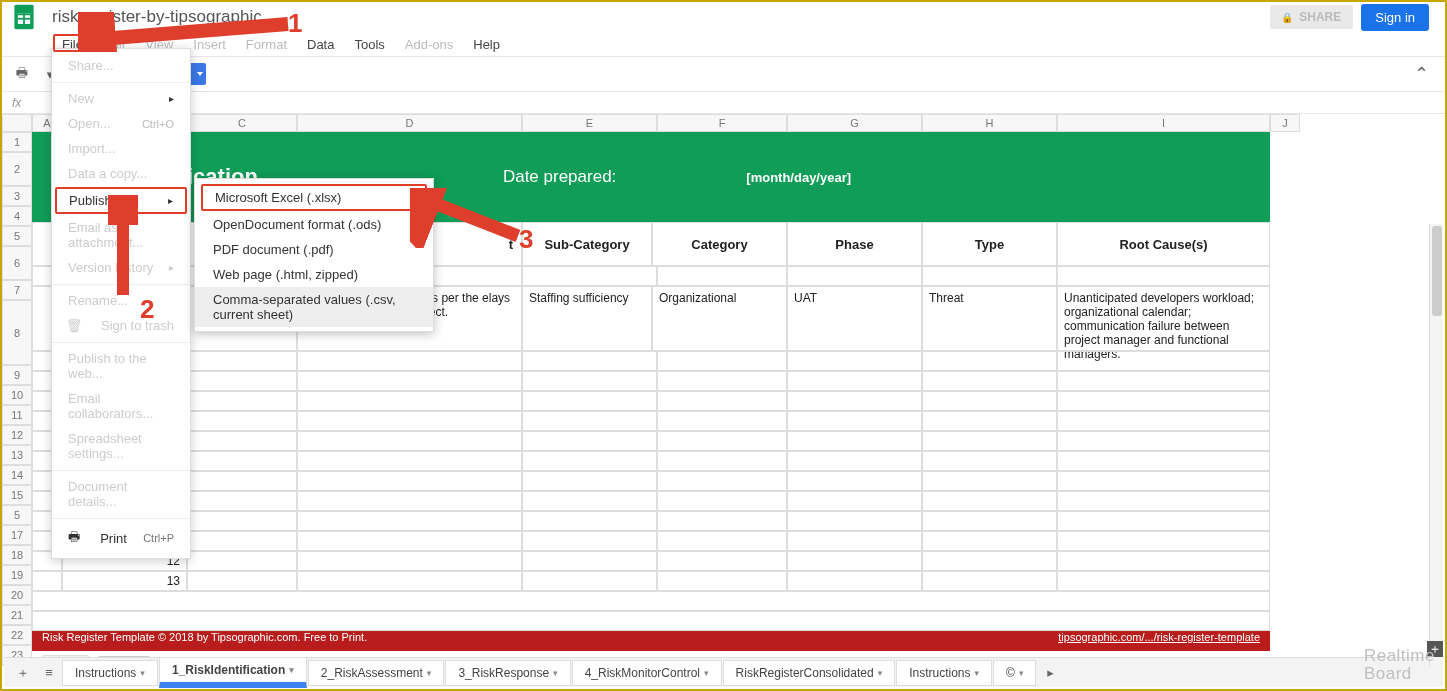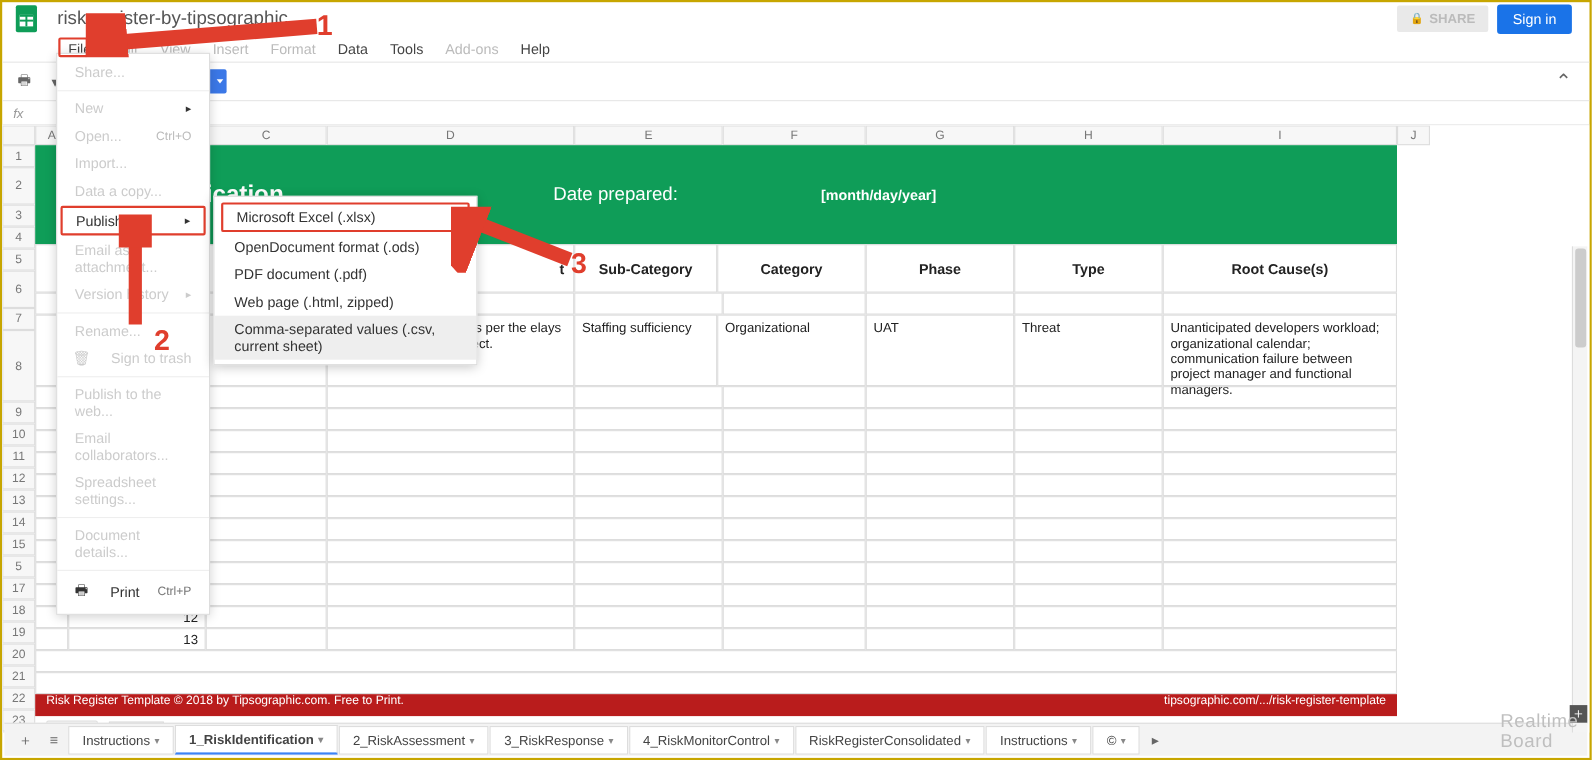--- a/index.html
+++ b/index.html
@@ -35,28 +35,28 @@
   .banner .date-label{font-size:17px;margin-left:245px;}
   .banner .date-val{font-size:13px;font-weight:bold;margin-left:130px;}
   .header-row{display:flex;height:44px;width:1238px;}
   .header-row .hc{border:1px solid #ddd;font-size:13px;font-weight:bold;color:#222;display:flex;align-items:center;justify-content:center;}
   .data-row{display:flex;width:1238px;}
   .data-row .dc{border:1px solid #ddd;font-size:12px;padding:4px 6px;}
   .empty-rows .er{display:flex;width:1238px;height:20px;}
   .empty-rows .er div{border:1px solid #ddd;}
   .numcell{font-size:12px;text-align:right;padding-right:6px;}
   .footer-banner{background:#b91c1c;height:20px;width:1238px;display:flex;color:#fff;font-size:11px;padding:0 10px;}
-  .footer-banner a{color:#fff;margin-left:auto;}
+  .footer-banner a{color:#fff;text-decoration:underline;margin-left:auto;}
   .addrow{display:flex;align-items:center;gap:10px;padding:4px 10px;font-size:12px;color:#444;}
   .addrow .btn{background:#f1f1f1;border:1px solid #ddd;padding:3px 12px;border-radius:2px;}
   .addrow input{width:50px;border:1px solid #ccc;padding:2px 4px;}
   .sheet-tabs{display:flex;align-items:center;border-top:1px solid #ddd;height:30px;background:#f3f3f3;padding-left:6px;position:absolute;bottom:2px;left:2px;right:2px;}
   .sheet-tabs .stab-ctrl{width:26px;height:26px;display:flex;align-items:center;justify-content:center;color:#666;}
   .sheet-tabs .stab{padding:5px 12px;border:1px solid #ddd;background:#fff;font-size:12px;color:#444;display:flex;align-items:center;gap:4px;margin-right:1px;}
-  .sheet-tabs .stab.active{font-weight:bold;border-bottom:2px solid #3b82f6;}
+  .sheet-tabs .stab.active{font-weight:bold;border-bottom:6px solid #3b82f6;}
   .sheet-tabs .stab .dd{font-size:9px;color:#888;}
   
   .file-menu{position:absolute;top:46px;left:49px;width:140px;background:#fff;box-shadow:0 2px 10px rgba(0,0,0,.2);z-index:50;border:1px solid #ddd;padding:4px 0;}
   .file-menu .mi{padding:5px 16px;font-size:13px;color:#ccc;display:flex;align-items:center;justify-content:space-between;}
   .file-menu .mi.sep{border-top:1px solid #eee;margin-top:4px;padding-top:8px;}
   .file-menu .mi.dlas{color:#333;border:2px solid #e03e2d;border-radius:2px;margin:1px 3px;padding:4px 12px;}
   .file-menu .mi .arrow-r{font-size:10px;color:#333;}
   .file-menu .mi .sc{font-size:11px;color:#bbb;}
   .submenu{position:absolute;top:176px;left:192px;width:240px;background:#fff;box-shadow:0 2px 10px rgba(0,0,0,.25);z-index:60;border:1px solid #ddd;padding:4px 0;}
   .submenu .smi{padding:5px 18px;font-size:13px;color:#333;}

